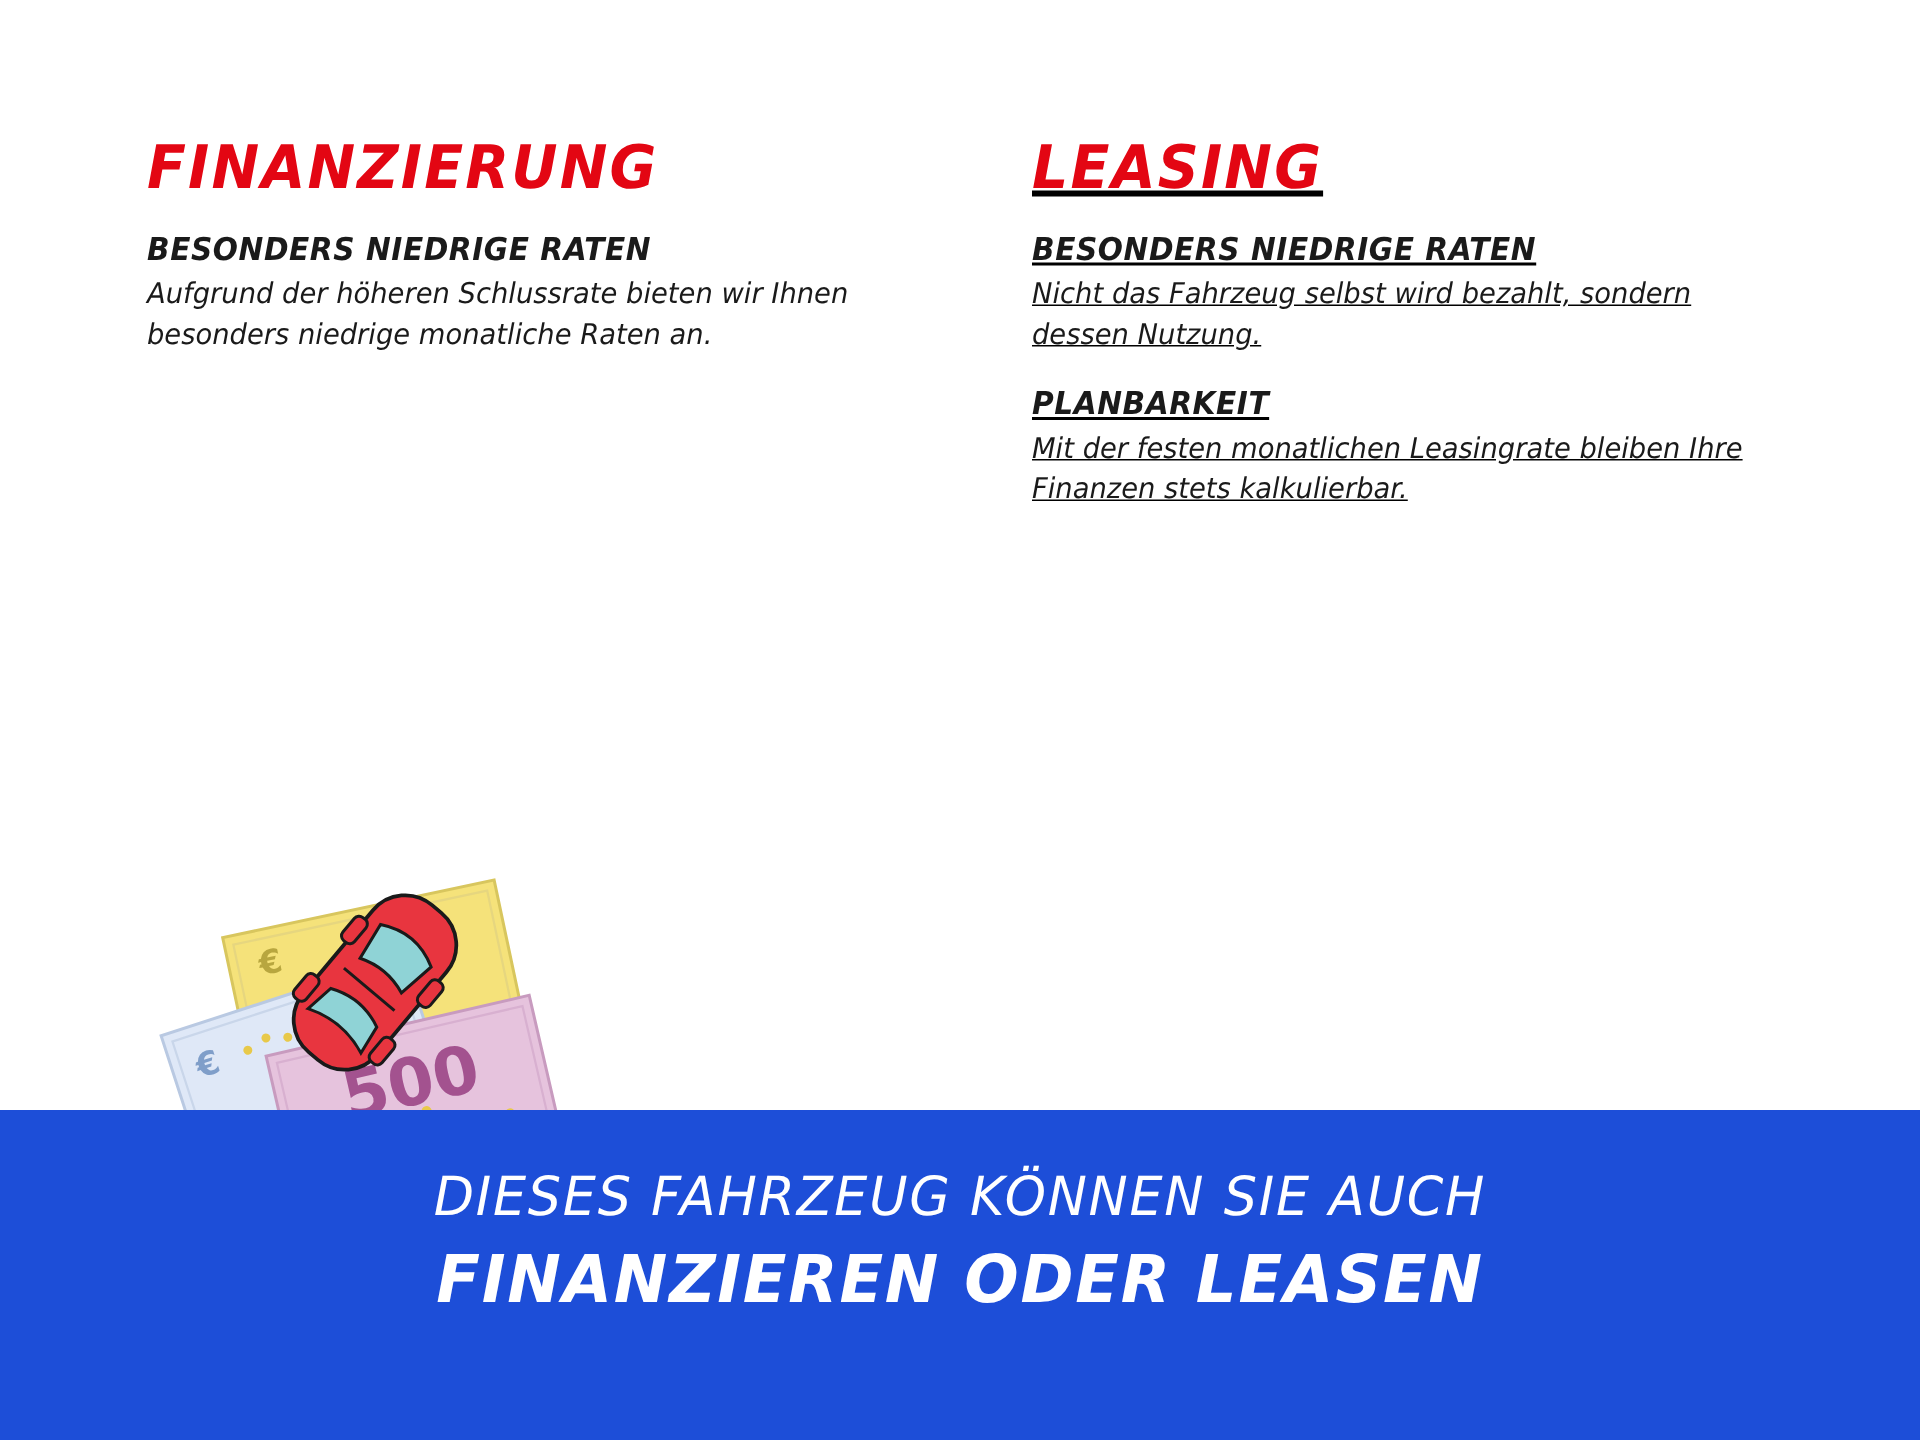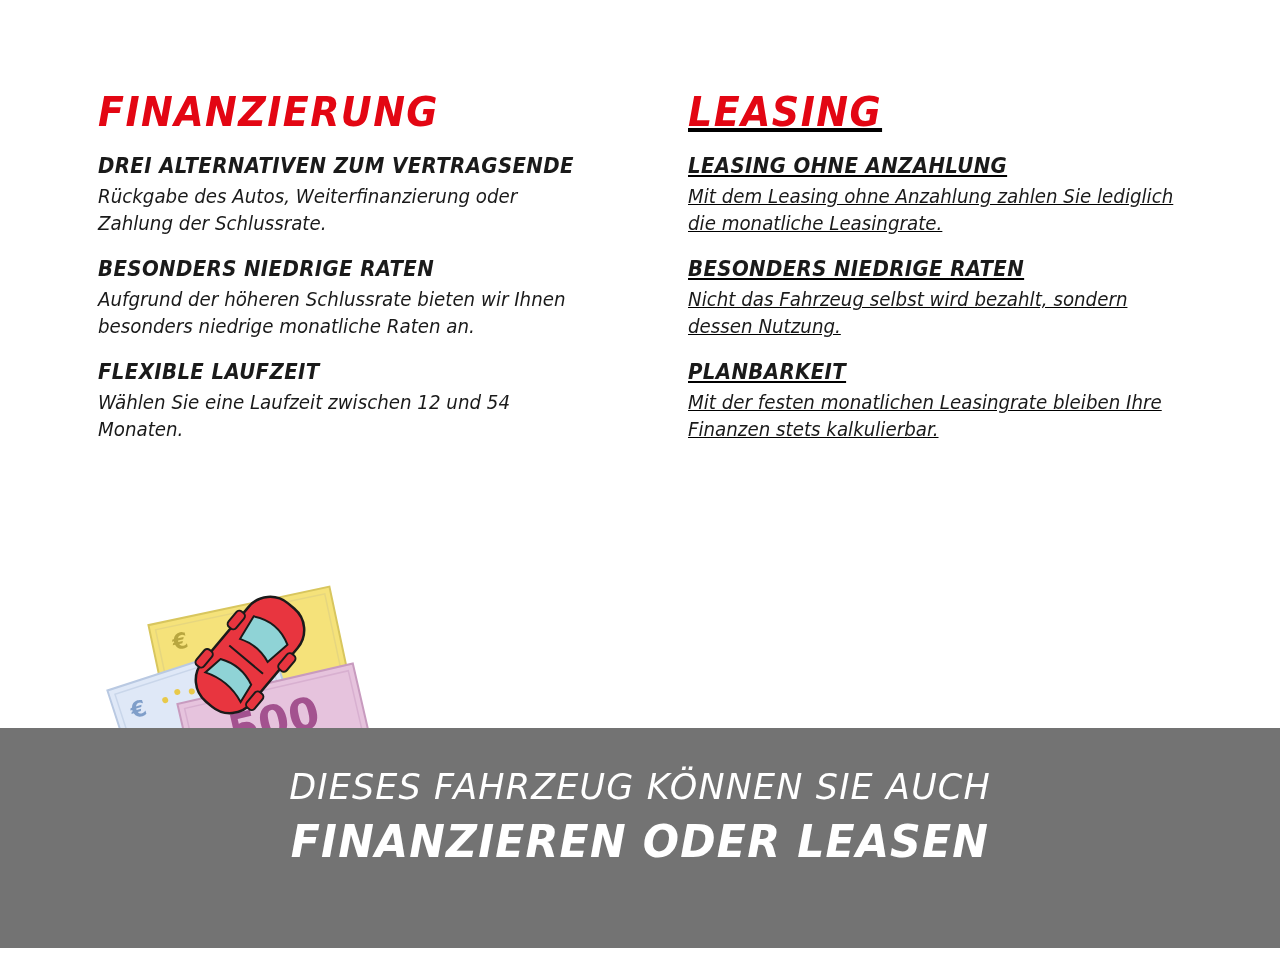--- a/index.html
+++ b/index.html
@@ -78,24 +78,24 @@
     margin: 0;
     max-width: 520px;
     transform: scaleX(0.96);
     transform-origin: left center;
   }
 
   
   .banner {
     position: absolute;
     left: 0;
-    bottom: 12px;
+    bottom: 0;
     width: 1280px;
     height: 220px;
-    background: #737373;
+    background: #1d4ed8;
   }
   .banner-line1 {
     position: absolute;
     left: 0;
     top: 38px;
     width: 1280px;
     text-align: center;
     color: #ffffff;
     font-family: "DejaVu Sans", sans-serif;
     font-weight: normal;
@@ -133,44 +133,32 @@
 </head>
 <body>
 
 <div id="page">
 
   <div class="columns">
 
     <div class="col col-left">
       <h1 class="col-title">Finanzierung</h1>
 
-      <div class="block">
-        <h2 class="block-head">DREI ALTERNATIVEN ZUM VERTRAGSENDE</h2>
-        <p class="block-body">Rückgabe des Autos, Weiterfinanzierung oder Zahlung der Schlussrate.</p>
-      </div>
 
       <div class="block">
         <h2 class="block-head">BESONDERS NIEDRIGE RATEN</h2>
         <p class="block-body">Aufgrund der höheren Schlussrate bieten wir Ihnen besonders niedrige monatliche Raten an.</p>
       </div>
 
-      <div class="block">
-        <h2 class="block-head">FLEXIBLE LAUFZEIT</h2>
-        <p class="block-body">Wählen Sie eine Laufzeit zwischen 12 und 54 Monaten.</p>
-      </div>
 
     </div>
 
     <div class="col col-right">
       <h1 class="col-title">Leasing</h1>
 
-      <div class="block">
-        <h2 class="block-head">LEASING OHNE ANZAHLUNG</h2>
-        <p class="block-body">Mit dem Leasing ohne Anzahlung zahlen Sie lediglich die monatliche Leasingrate.</p>
-      </div>
 
       <div class="block">
         <h2 class="block-head">BESONDERS NIEDRIGE RATEN</h2>
         <p class="block-body">Nicht das Fahrzeug selbst wird bezahlt, sondern dessen Nutzung.</p>
       </div>
 
       <div class="block">
         <h2 class="block-head">PLANBARKEIT</h2>
         <p class="block-body">Mit der festen monatlichen Leasingrate bleiben Ihre Finanzen stets kalkulierbar.</p>
       </div>

